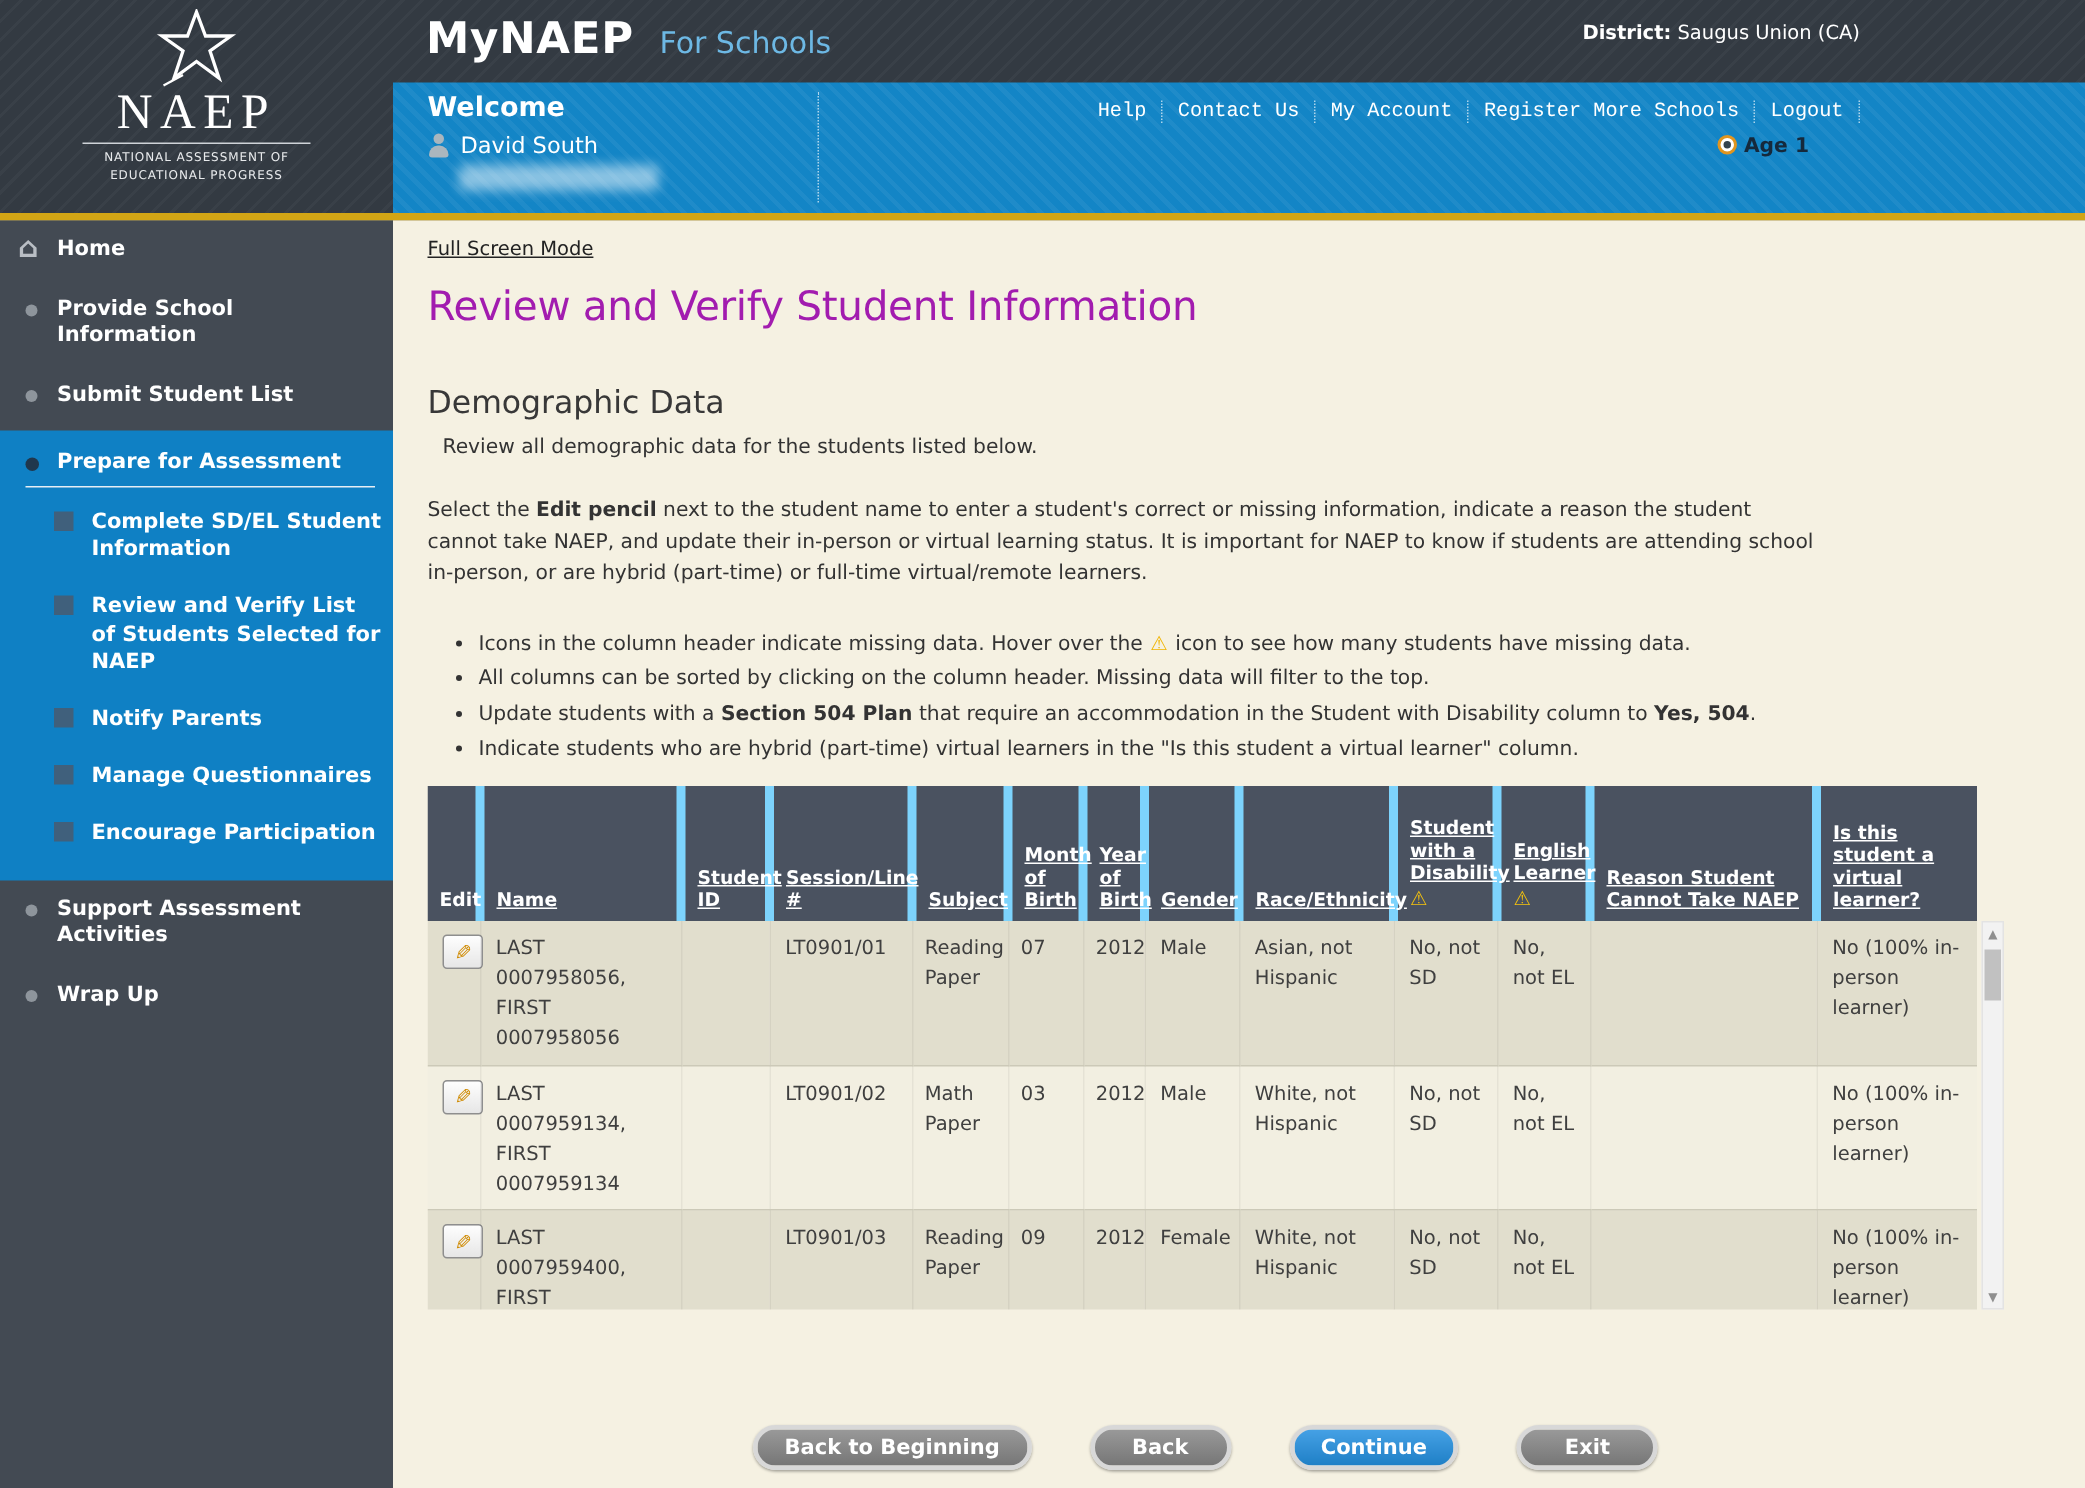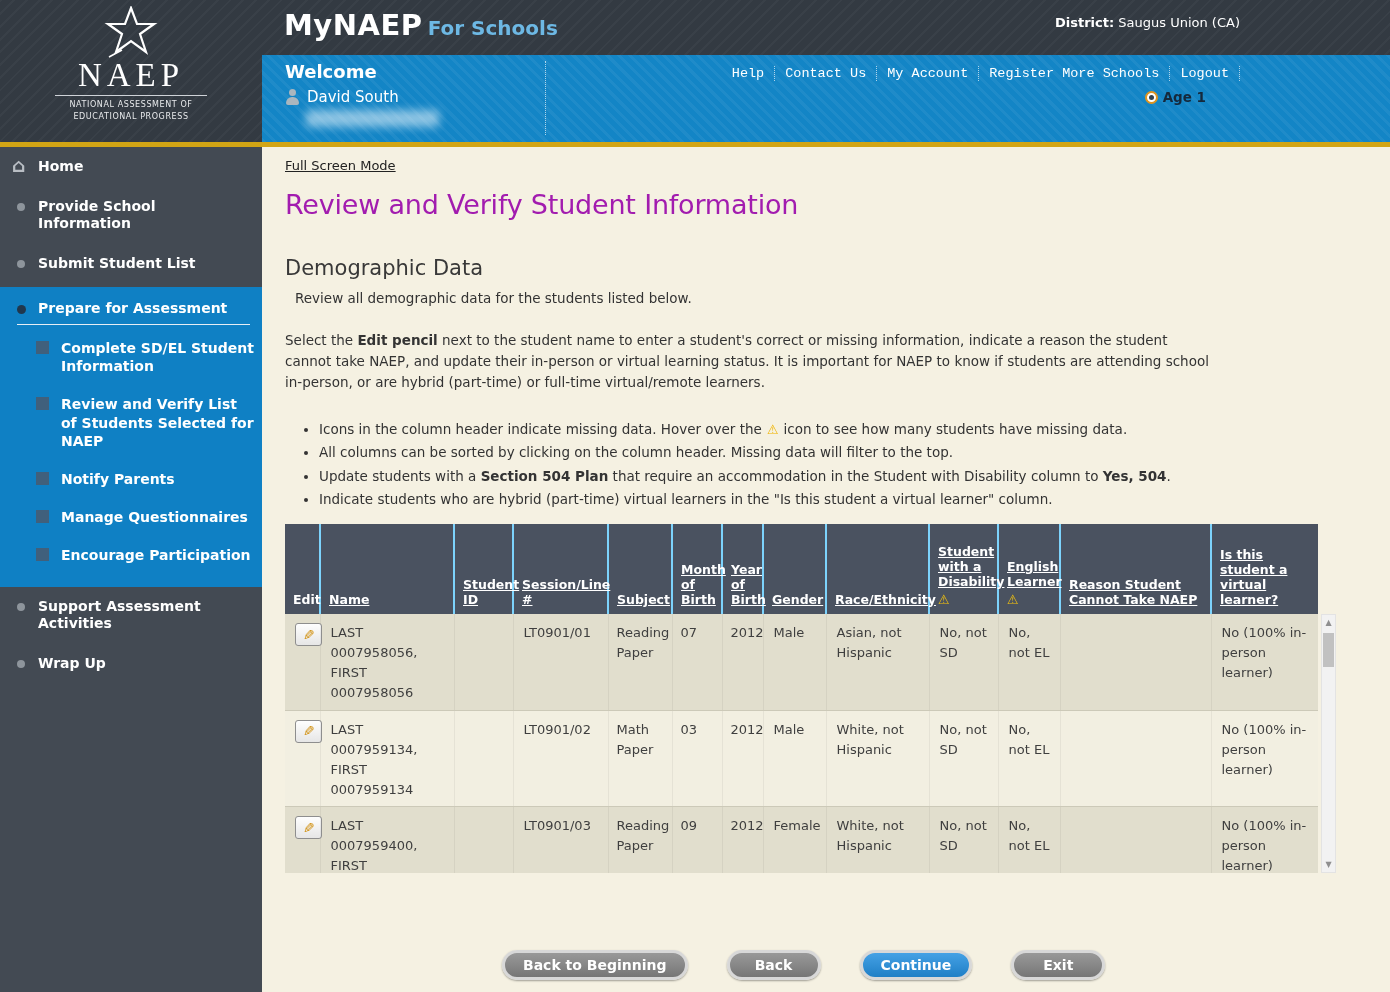--- a/index.html
+++ b/index.html
@@ -12,21 +12,21 @@
             background:#333a42;
             background-image:repeating-linear-gradient(135deg, rgba(255,255,255,0.03) 0 2px, transparent 2px 9px);
             border-bottom:5px solid #d2a515; }
   .logo-block { position:absolute; left:0; top:0; width:262px; height:142px; text-align:center; color:#fff; padding-top:6px; }
   .star-wrap { height:52px; }
   .logo-text { font-family:"Liberation Serif","DejaVu Serif",serif; font-size:33px; letter-spacing:5px; color:#fff; line-height:1.05; }
   .logo-rule { width:152px; height:1px; background:#cfd3d8; margin:2px auto 3px auto; }
   .logo-sub { width:160px; margin:0 auto; font-size:8px; letter-spacing:0.6px; line-height:1.5; color:#e8eaec; }
   .app-title { position:absolute; left:284px; top:8px; white-space:nowrap; }
   .app-name { color:#fff; font-size:29px; font-weight:bold; letter-spacing:0.5px; }
-  .app-suffix { color:#6db8e4; font-size:20px; font-weight:bold; margin-left:0; }
+  .app-suffix { color:#6db8e4; font-size:20px; font-weight:normal; margin-left:12px; }
   .district { position:absolute; top:15px; right:150px; color:#fff; font-size:13px; }
   .district b { font-weight:bold; }
 
   .band { position:absolute; left:262px; top:55px; width:1128px; height:87px;
           background:#1385c6;
           background-image:repeating-linear-gradient(45deg, rgba(255,255,255,0.05) 0 3px, transparent 3px 8px); }
   .welcome-title { position:absolute; left:23px; top:6px; color:#fff; font-size:18px; font-weight:bold; }
   .welcome-user { position:absolute; left:23px; top:33px; color:#fff; font-size:15px; }
   .person-icon { display:inline-block; position:relative; width:15px; height:16px; vertical-align:-3px; margin-right:7px; }
   .person-icon::before { content:""; position:absolute; left:4px; top:0; width:7px; height:7px; border-radius:50%; background:#aab6be; }
@@ -67,21 +67,21 @@
   .notes { margin:26px 0 0 19px; padding-left:15px; max-width:920px; }
   .notes li { font-size:13.5px; line-height:1.5; margin-bottom:3px; }
   .warn { color:#f0b400; font-size:13px; }
   .warn.inline { margin:0 5px; }
 
   
   .table-area { position:relative; margin-top:15px; width:1060px; }
   .table-clip { width:1033px; height:349px; overflow:hidden; }
   table { border-collapse:collapse; table-layout:fixed; width:1033px; }
   thead tr { height:90px; background:#4a5260; color:#fff; }
-  th { vertical-align:bottom; text-align:left; font-size:12.5px; font-weight:bold; padding:6px 6px 7px 8px; border-right:2px solid #7dd3fc; }
+  th { vertical-align:bottom; text-align:left; font-size:12.5px; font-weight:bold; padding:6px 6px 7px 8px; border-right:6px solid #7dd3fc; }
   th:last-child { border-right:none; }
   th .sort { color:#fff; text-decoration:underline; cursor:pointer; }
   th .warn-h { margin-top:3px; font-size:13px; color:#f4c20d; cursor:pointer; display:inline-block; }
   tbody tr { height:89px; }
   tbody td { vertical-align:top; font-size:13px; line-height:1.55; color:#3f3f3f; padding:9px 10px 6px 10px; border-right:1px solid rgba(0,0,0,0.05); border-bottom:1px solid #ccc9b8; }
   td.c-month, td.c-year { padding:9px 4px 6px 8px; }
   td.c-subject { padding:9px 5px 6px 8px; }
   td.c-virtual { padding:9px 8px 6px 10px; }
   tr.r-dark { background:#e1decd; }
   tr.r-light { background:#f2efe1; }

